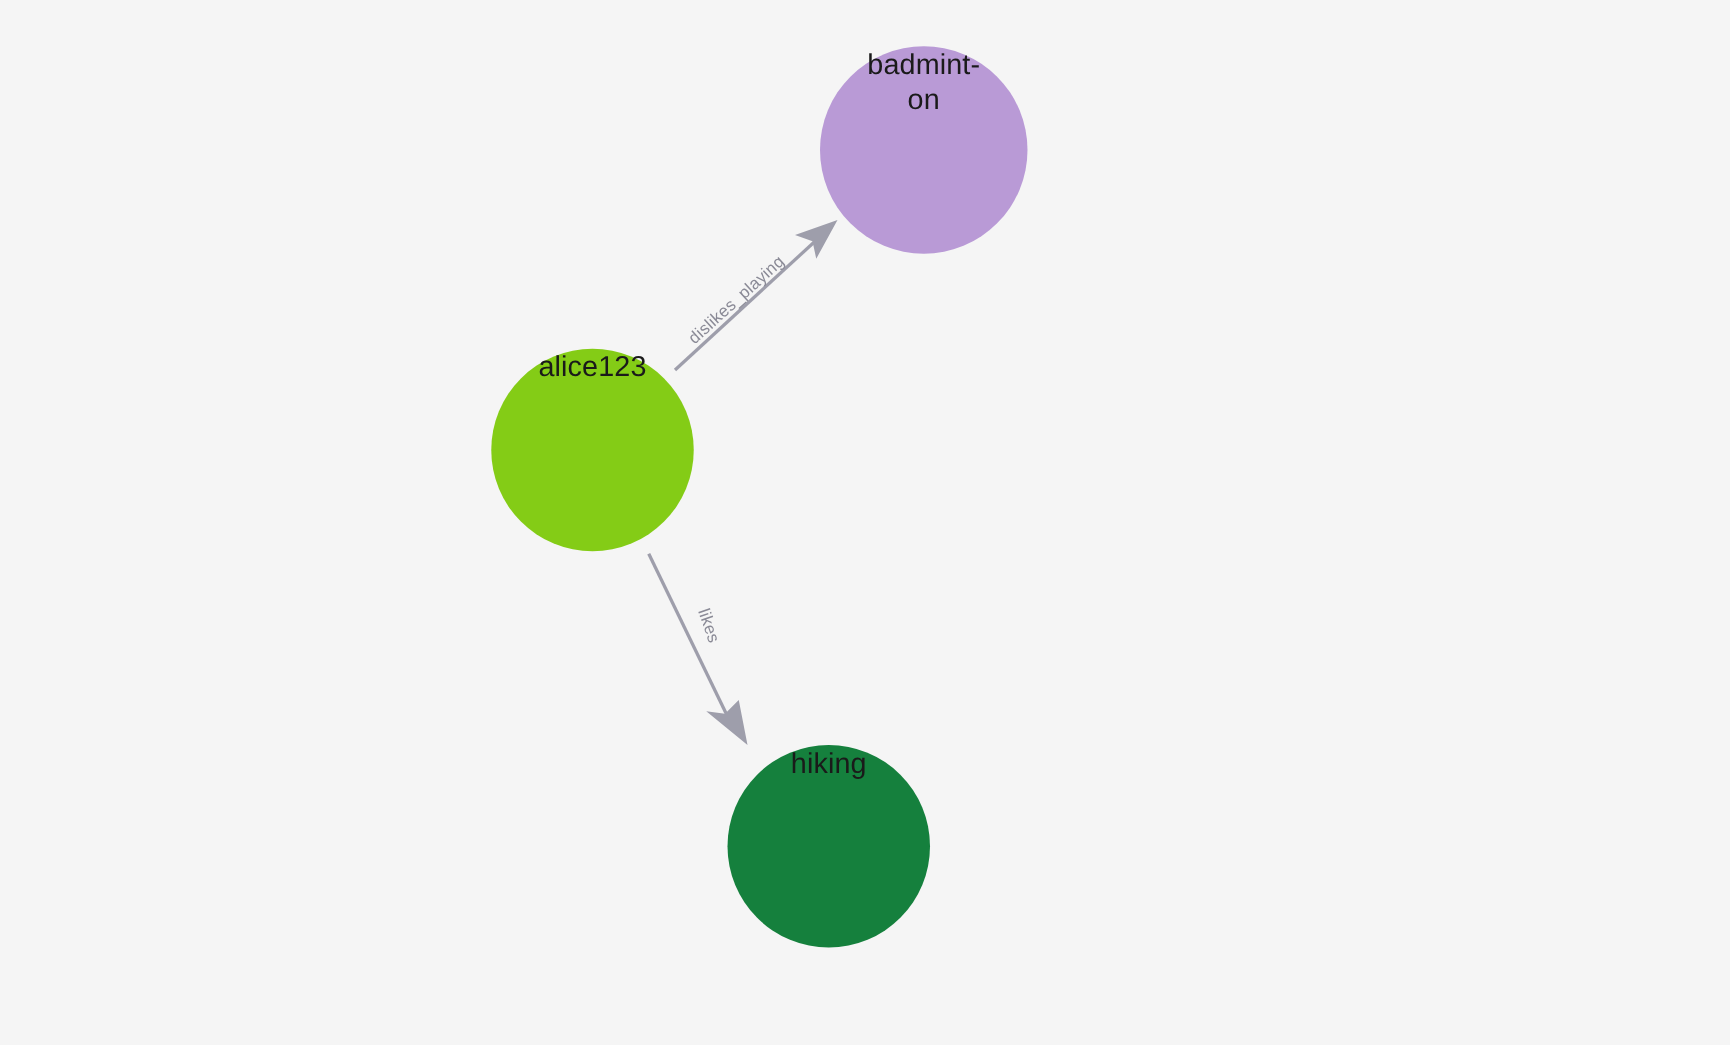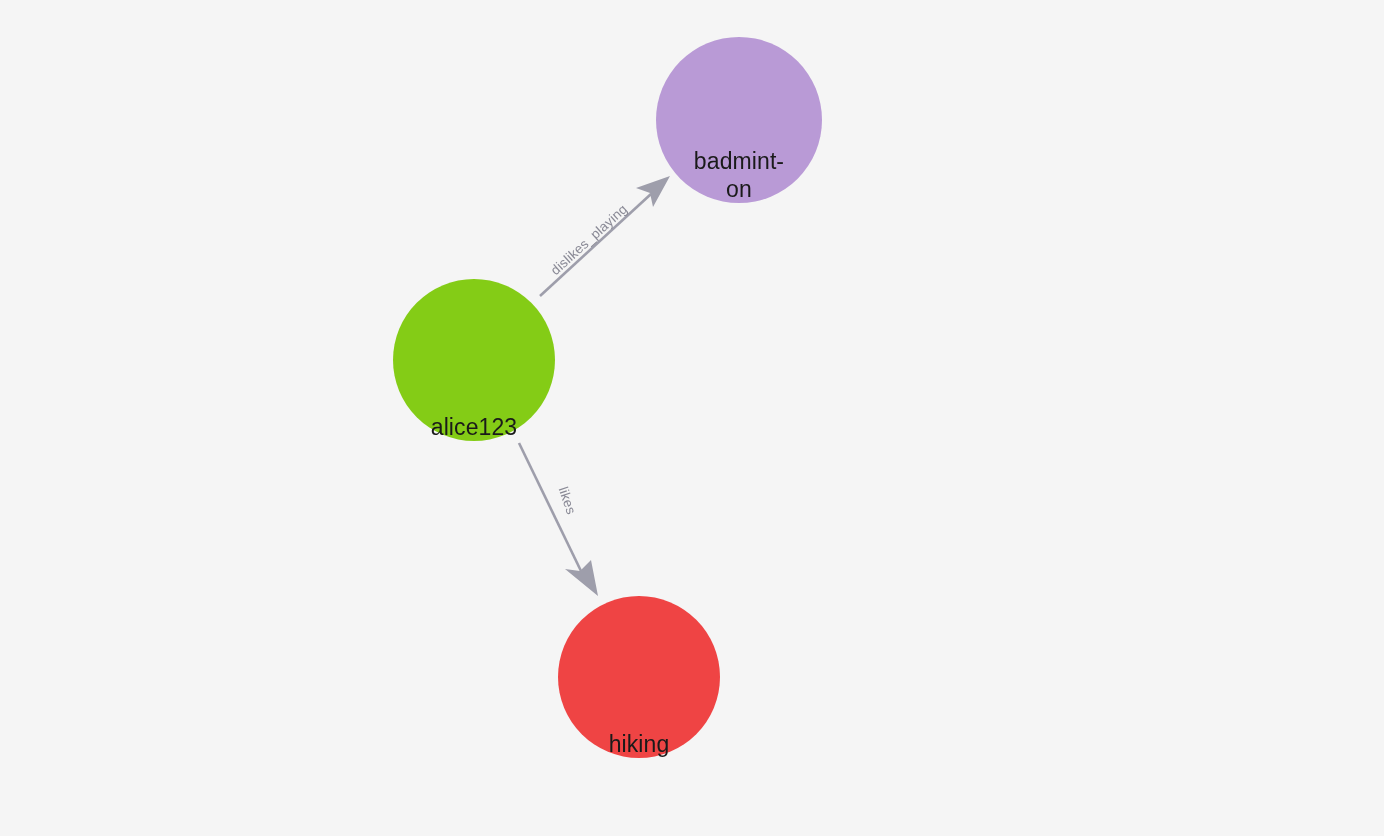--- a/index.html
+++ b/index.html
@@ -23,21 +23,21 @@
     position: absolute;
     top: 0;
     left: 0;
     width: 1384px;
     height: 836px;
   }
   .node-circle {
     position: absolute;
     border-radius: 50%;
     display: flex;
-    align-items: flex-end;
+    align-items: flex-start;
     justify-content: center;
     text-align: center;
     box-sizing: border-box;
   }
   .node-label {
     color: #1a1a1a;
     font-family: "Liberation Sans", sans-serif;
     font-size: 23px;
     line-height: 28px;
     letter-spacing: 0.1px;
@@ -83,17 +83,17 @@
 
   <div class="node-circle" style="left:393px; top:279px; width:162px; height:162px; background:#84cc16;">
     <span class="node-label">alice123</span>
   </div>
 
   <div class="node-circle" style="left:656px; top:37px; width:166px; height:166px; background:#b99ad6;">
     <span class="node-label">badmint-
 on</span>
   </div>
 
-  <div class="node-circle" style="left:558px; top:596px; width:162px; height:162px; background:#ef4444;">
+  <div class="node-circle" style="left:582px; top:596px; width:162px; height:162px; background:#15803d;">
     <span class="node-label">hiking</span>
   </div>
 
 </div>
 
 </body></html>

